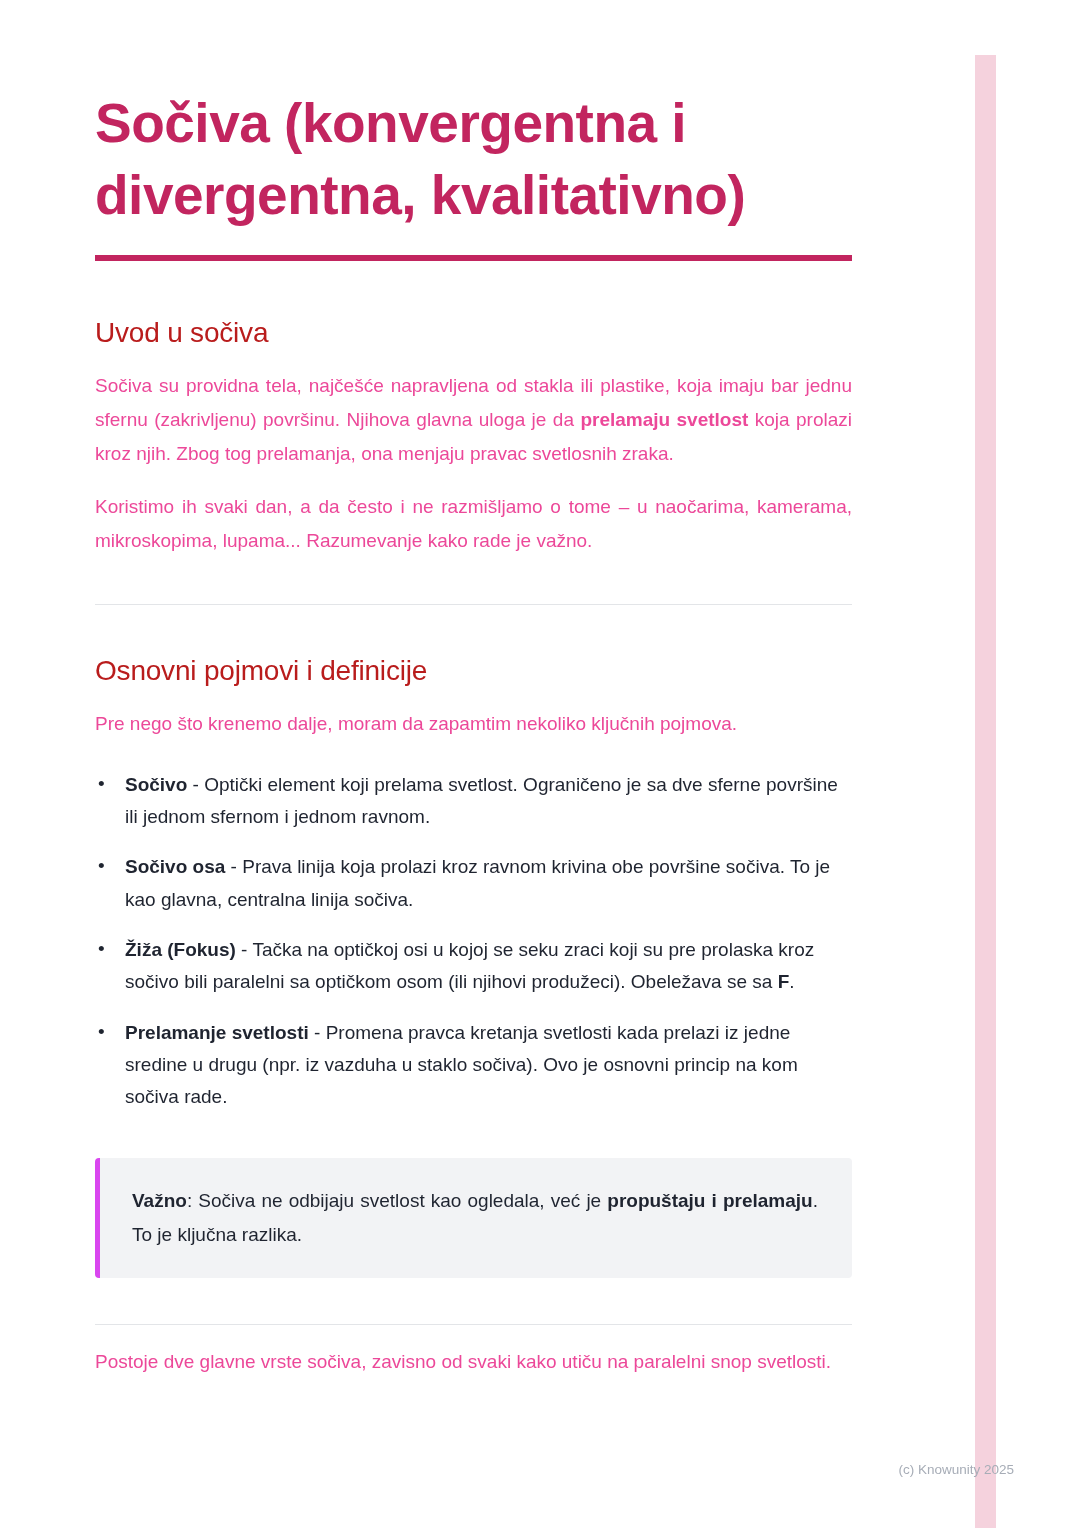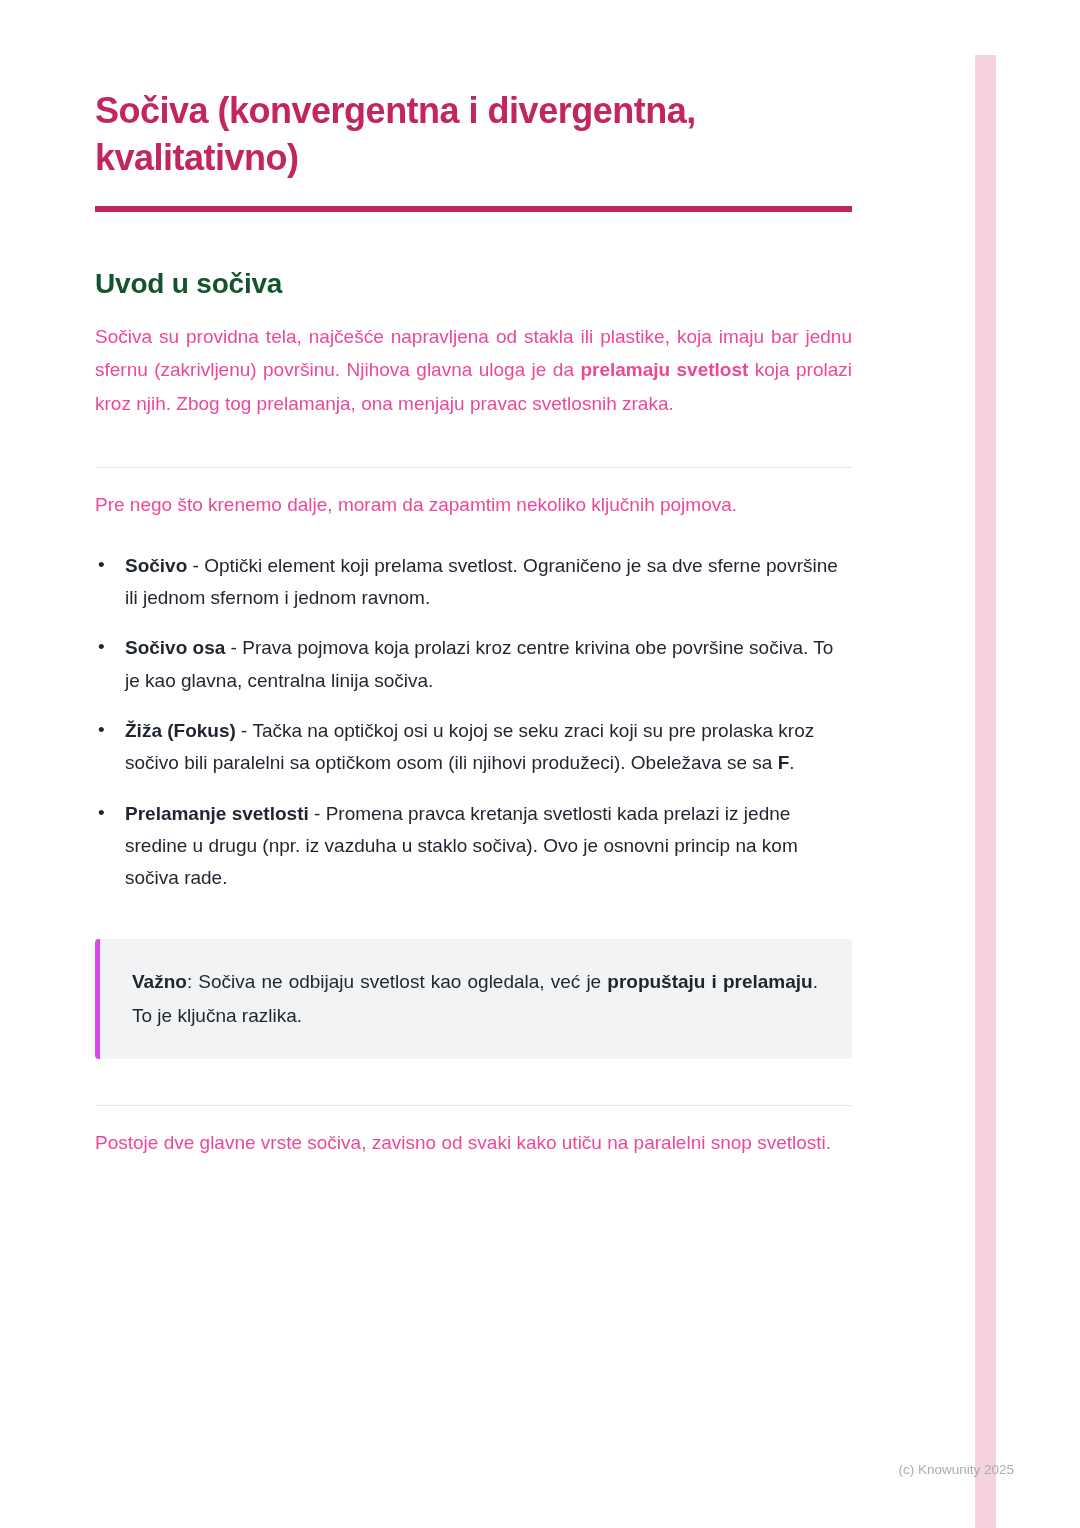--- a/index.html
+++ b/index.html
@@ -23,38 +23,38 @@
   }
 
   .content {
     position: absolute;
     left: 95px;
     top: 88px;
     width: 757px;
   }
 
   h1.page-title {
-    font-size: 36px;
+    font-size: 55px;
     line-height: 1.3;
     font-weight: 800;
     color: #c2255f;
     letter-spacing: -0.5px;
   }
 
   .title-rule {
     height: 6px;
     background: #c2255f;
     margin-top: 24px;
     border: none;
   }
 
   h2.section-heading {
     font-size: 28px;
-    font-weight: 700;
-    color: #14532d;
+    font-weight: 400;
+    color: #b91c1c;
     letter-spacing: -0.2px;
   }
 
   .section-heading { margin-top: 56px; }
   .section-heading + p { margin-top: 26px; }
 
   p.body-par {
     font-size: 19px;
     line-height: 1.78;
     text-align: justify;
@@ -122,34 +122,36 @@
 
 <div class="content">
 
   <h1 class="page-title">Sočiva (konvergentna i divergentna, kvalitativno)</h1>
   <div class="title-rule"></div>
 
   <h2 class="section-heading">Uvod u sočiva</h2>
 
   <p class="body-par"><span>Sočiva su providna tela, najčešće napravljena od stakla ili plastike, koja imaju bar jednu sfernu (zakrivljenu) površinu. Njihova glavna uloga je da </span><span class="bold">prelamaju svetlost</span><span> koja prolazi kroz njih. Zbog tog prelamanja, ona menjaju pravac svetlosnih zraka.</span></p>
 
+  <p class="body-par">Koristimo ih svaki dan, a da često i ne razmišljamo o tome – u naočarima, kamerama, mikroskopima, lupama... Razumevanje kako rade je važno.</p>
 
   <hr class="divider">
 
+  <h2 class="section-heading">Osnovni pojmovi i definicije</h2>
 
   <p class="body-par">Pre nego što krenemo dalje, moram da zapamtim nekoliko ključnih pojmova.</p>
 
   <ul class="concept-list">
     <li>
       <span class="dot">•</span>
       <span class="bold">Sočivo</span><span> - Optički element koji prelama svetlost. Ograničeno je sa dve sferne površine ili jednom sfernom i jednom ravnom.</span>
     </li>
     <li>
       <span class="dot">•</span>
-      <span class="bold">Sočivo osa</span><span> - Prava pojmova koja prolazi kroz centre krivina obe površine sočiva. To je kao glavna, centralna linija sočiva.</span>
+      <span class="bold">Sočivo osa</span><span> - Prava linija koja prolazi kroz ravnom krivina obe površine sočiva. To je kao glavna, centralna linija sočiva.</span>
     </li>
     <li>
       <span class="dot">•</span>
       <span class="bold">Žiža (Fokus)</span><span> - Tačka na optičkoj osi u kojoj se seku zraci koji su pre prolaska kroz sočivo bili paralelni sa optičkom osom (ili njihovi produžeci). Obeležava se sa </span><span class="bold">F</span><span>.</span>
     </li>
     <li>
       <span class="dot">•</span>
       <span class="bold">Prelamanje svetlosti</span><span> - Promena pravca kretanja svetlosti kada prelazi iz jedne sredine u drugu (npr. iz vazduha u staklo sočiva). Ovo je osnovni princip na kom sočiva rade.</span>
     </li>
   </ul>

